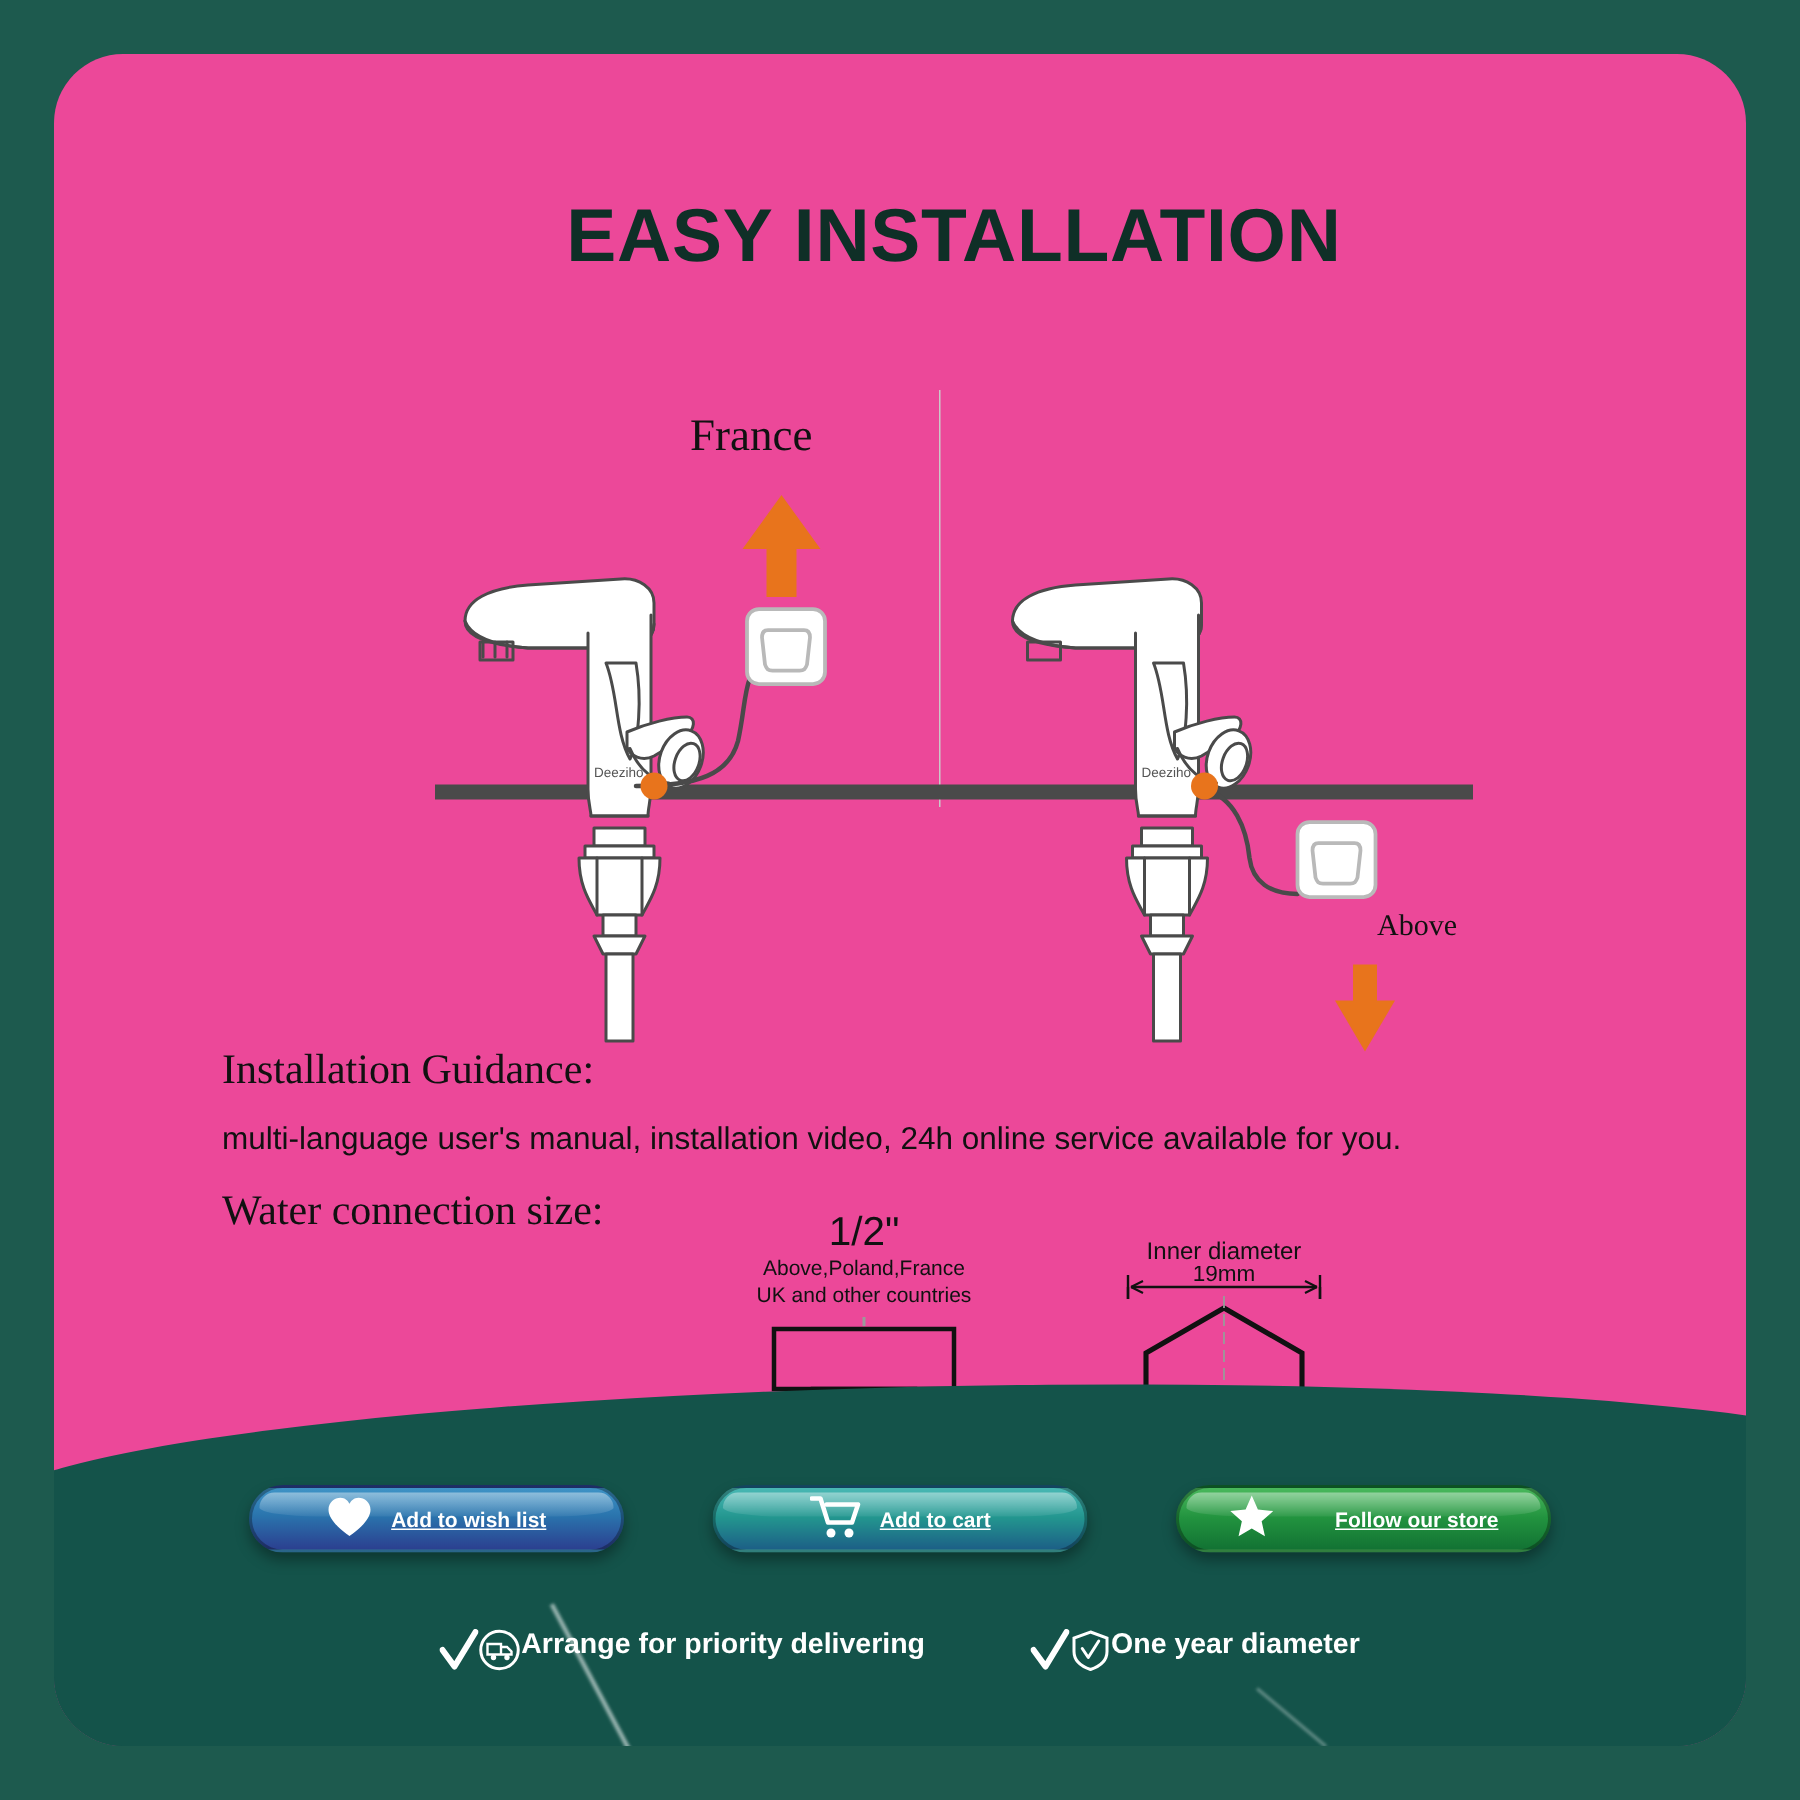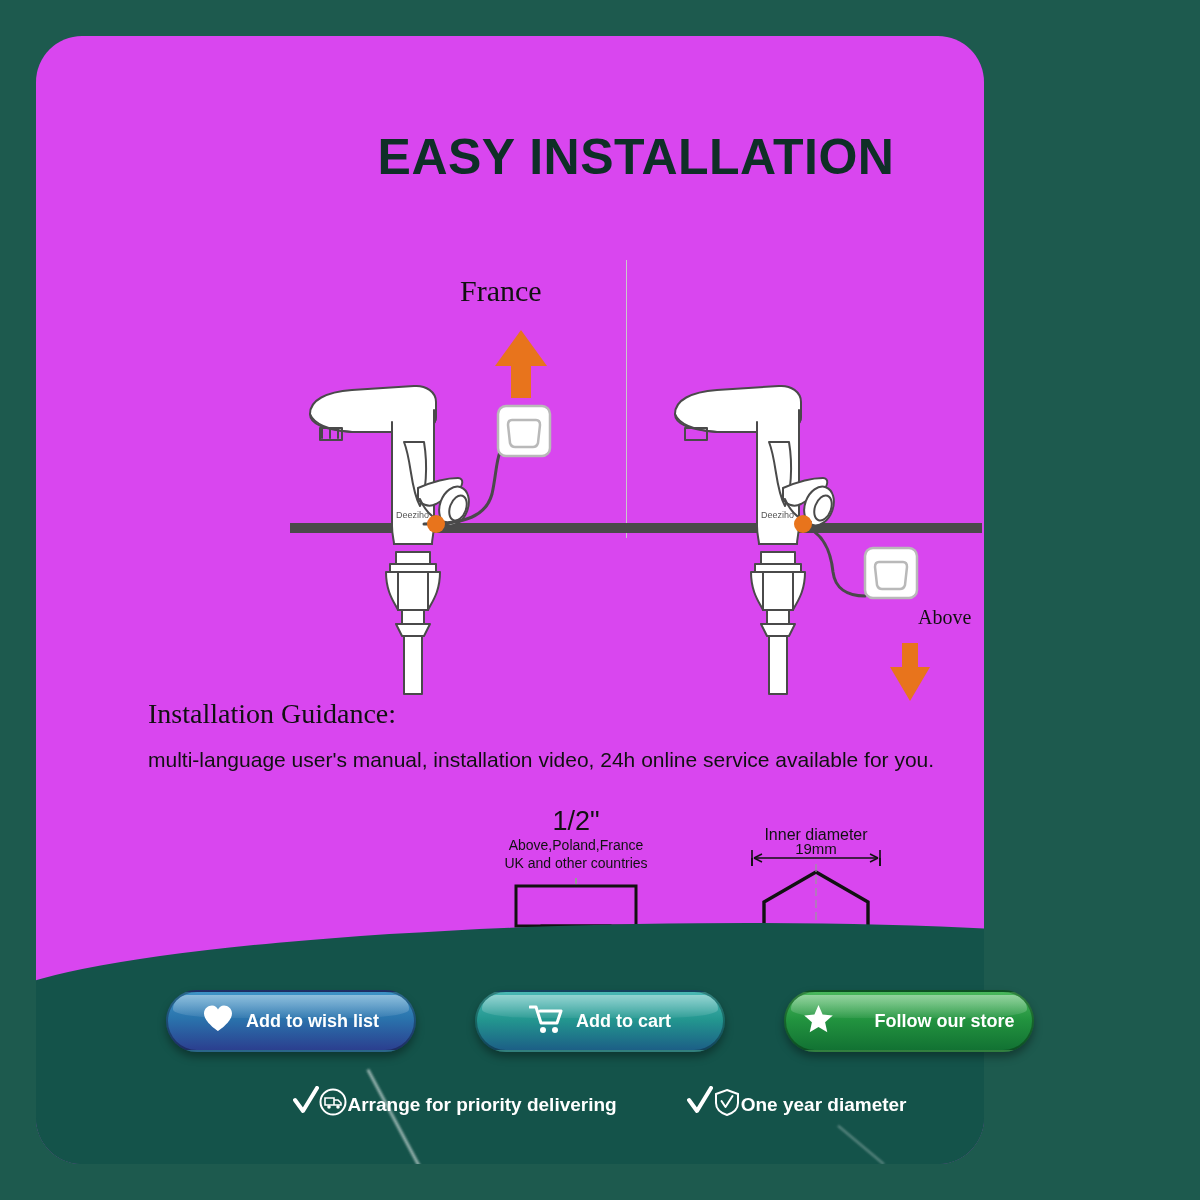--- a/index.html
+++ b/index.html
@@ -8,22 +8,22 @@
     background: #1d5a4e;
     font-family: "Liberation Sans", sans-serif;
     overflow: hidden;
     position: relative;
   }
 
   
   #card {
     position: absolute;
     left: 36px; top: 36px;
-    width: 948px; height: 1128px;
-    background: #d946ef;
+    width: 1128px; height: 1128px;
+    background: #ec4899;
     border-radius: 46px;
     overflow: hidden;
   }
 
   
   #green-band {
     position: absolute;
     left: -40px; bottom: -10px;
     width: 1290px; height: 250px;
     background: #14534a;
@@ -109,50 +109,51 @@
   .cap-big { font-size: 27px; font-weight: 400; color: #111; text-align: center; }
   .cap-sm  { font-size: 14px; color: #111; text-align: center; line-height: 1.25; }
   .cap-md  { font-size: 16px; color: #111; text-align: center; }
 
   
   #ctas {
     position: absolute; left: 0; top: 990px; width: 1200px;
     display: flex; justify-content: center; gap: 59px;
   }
   .cta {
-    width: 250px; height: 62px;
+    width: 250px; height: 45px;
     border-radius: 31px;
     display: flex; align-items: center; justify-content: center;
     gap: 13px;
-    color: #fff; font-size: 18px; font-weight: 700;
+    color: #fff; font-size: 14px; font-weight: 700;
     border: 2px solid rgba(0,0,0,.30);
     box-shadow: 0 5px 9px rgba(0,0,0,.35);
     position: relative;
     cursor: pointer;
     overflow: hidden;
+    text-decoration: underline;
   }
   .cta::after {
     content: "";
     position: absolute; left: 5px; right: 5px; top: 3px; height: 40%;
     border-radius: 30px 30px 50% 50% / 30px 30px 18px 18px;
     background: linear-gradient(180deg, rgba(255,255,255,.42), rgba(255,255,255,.06));
     pointer-events: none;
   }
   .cta .cta-ico, .cta .cta-txt { position: relative; z-index: 2; }
   #cta-wish { background: linear-gradient(180deg,#3e93c6 0%,#2a74ad 45%,#2b3f8f 100%); }
   #cta-cart { background: linear-gradient(180deg,#49b8b4 0%,#23968f 48%,#1c5f86 100%); }
   #cta-follow { background: linear-gradient(180deg,#49b85c 0%,#22933f 48%,#127233 100%); gap: 40px; }
 
   
   #features {
     position: absolute; left: 0; top: 1086px; width: 1200px;
     display: flex; justify-content: center; gap: 70px;
     color: #fff;
   }
-  .feat { display: flex; align-items: flex-end; gap: 0; font-size: 19px; font-weight: 700; }
+  .feat { display: flex; align-items: flex-start; gap: 0; font-size: 19px; font-weight: 700; }
   .feat .check { width: 26px; height: 30px; }
   .feat .fico { width: 28px; height: 28px; }
 </style>
 </head>
 <body>
 
 <div id="card">
 
   <div id="title">EASY INSTALLATION</div>
 
@@ -241,20 +242,21 @@
         <path d="M228 196 h24 c3 0 4 2 4 5 l-2 18 c-1 3 -2 4 -5 4 h-18 c-3 0 -4 -1 -5 -4 l-2 -18 c0 -3 1 -5 4 -5 z"></path>
       </g>
       <text x="110" y="152" font-family="Liberation Sans, sans-serif" font-size="9" fill="#555">Deeziho</text>
       <circle cx="152" cy="158" r="9" fill="#e8741c"></circle>
     </svg>
   </div>
 
   <div id="guidance">
     <h2>Installation Guidance:</h2>
     <p>multi-language user's manual, installation video, 24h online service available for you.</p>
+    <h3>Water connection size:</h3>
   </div>
 
   <div id="conn">
 
     <div style="position:absolute; left:0; top:0; width:200px;">
       <div class="cap-big">1/2"</div>
       <div class="cap-sm">Above,Poland,France</div>
       <div class="cap-sm">UK and other countries</div>
       <svg width="200" height="130" viewBox="0 0 200 130" style="margin-top:6px">
         <g fill="none" stroke="#111" stroke-width="3">

